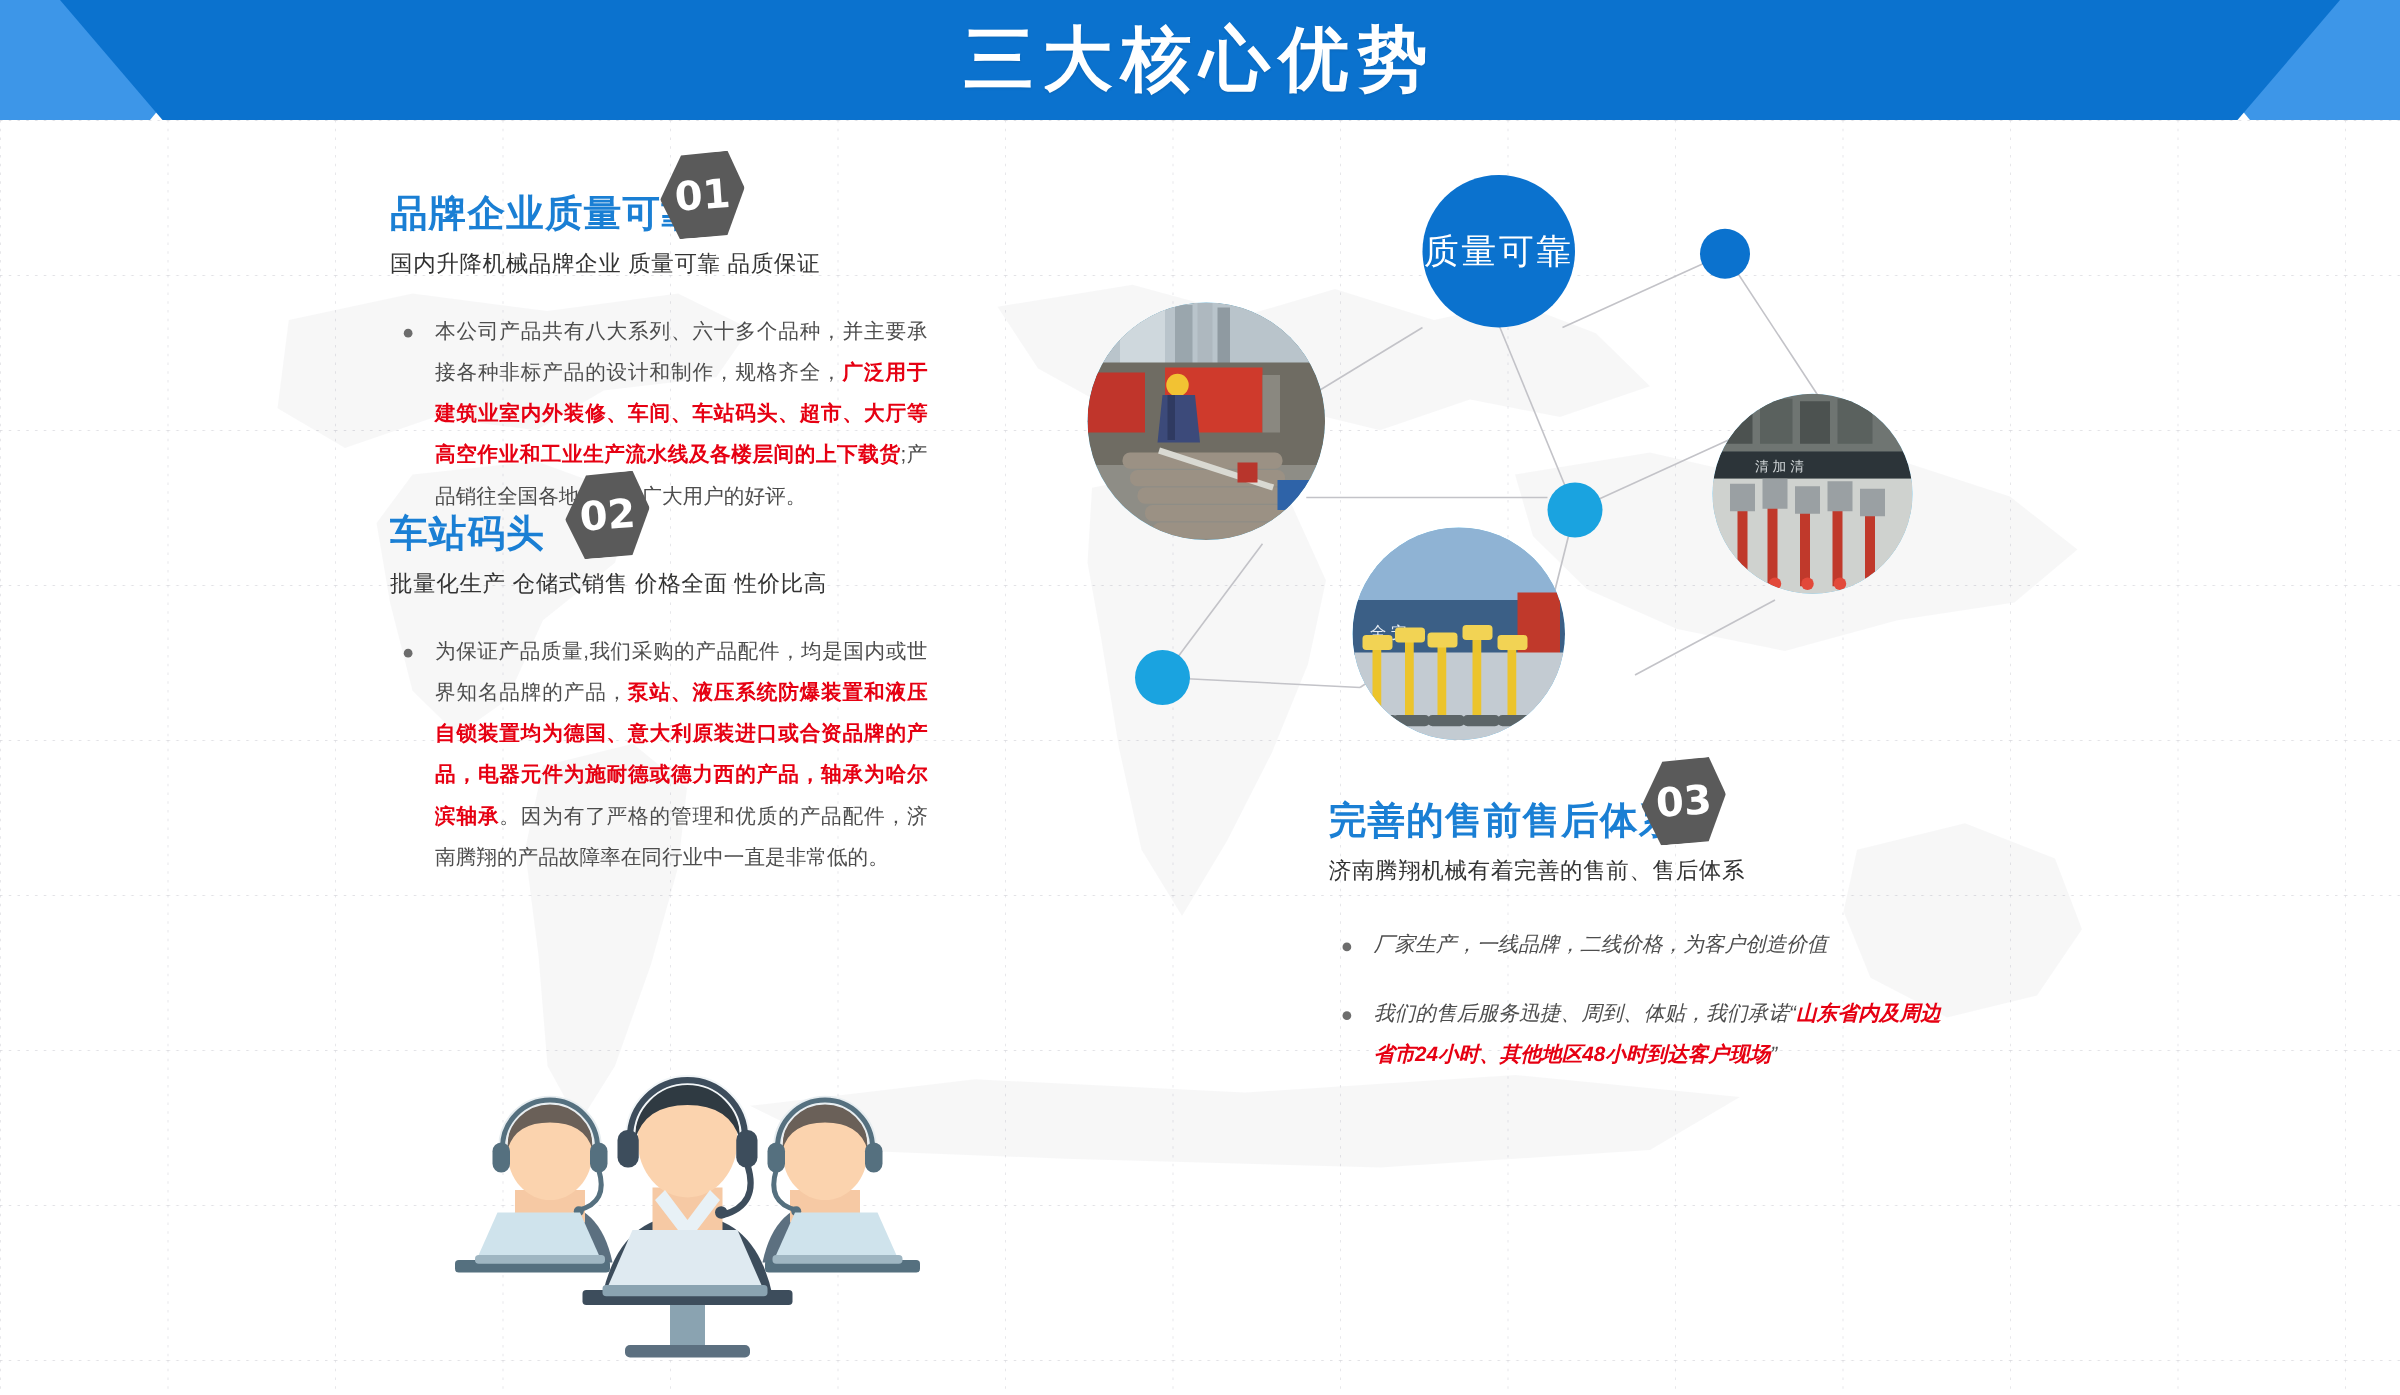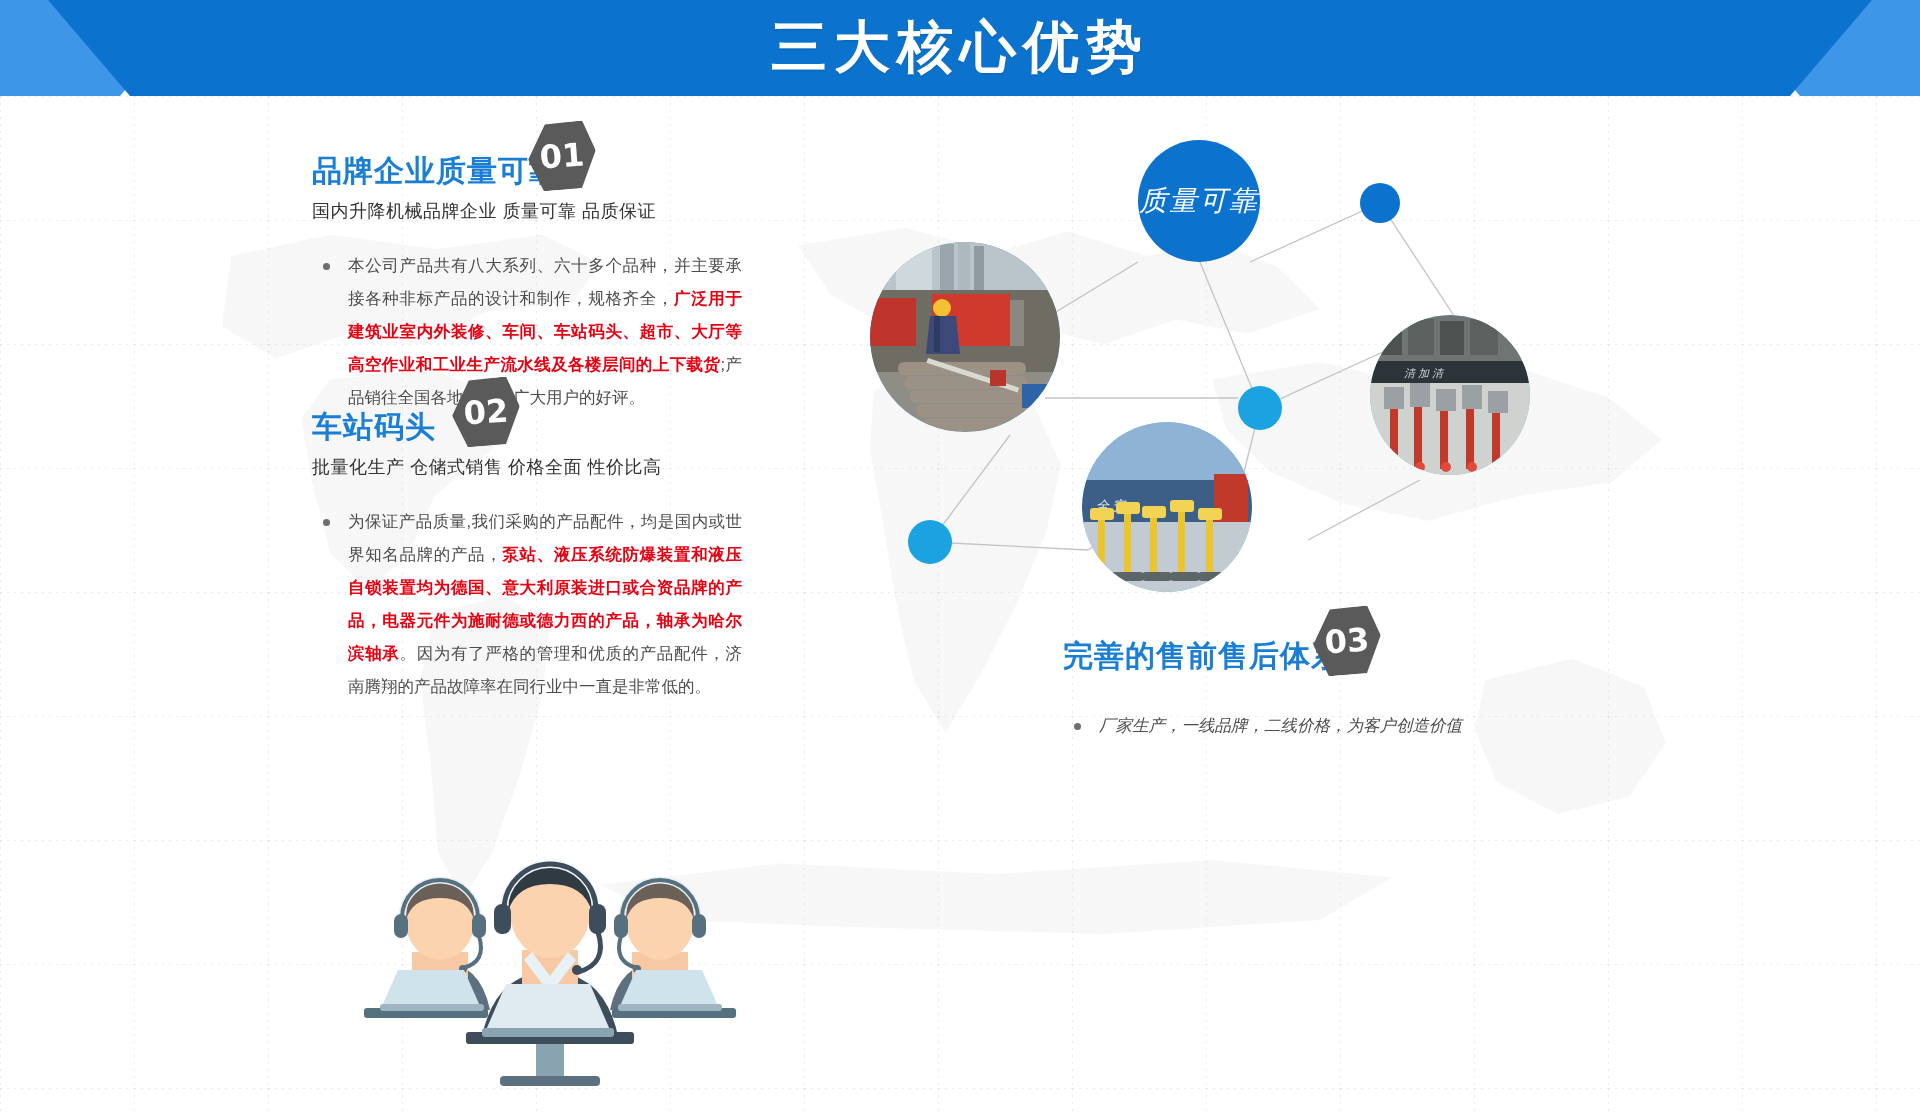--- a/index.html
+++ b/index.html
@@ -83,21 +83,21 @@
     content: "";
     position: absolute;
     left: 11px; top: 14px;
     width: 7px; height: 7px;
     border-radius: 50%;
     background: #6d6d6d;
   }
   .hl { color: #e60012; font-weight: bold; }
 
   
-  .network { position: absolute; font-style: italic; }
+  .network { position: absolute; }
   .circle-img {
     position: absolute;
     border-radius: 50%;
     overflow: hidden;
     background: #7dd3fc;
   }
   .node-blue {
     position: absolute;
     border-radius: 50%;
   }
@@ -171,23 +171,27 @@
         <span>为保证产品质量,我们采购的产品配件，均是国内或世界知名品牌的产品，</span><span class="hl">泵站、液压系统防爆装置和液压自锁装置均为德国、意大利原装进口或合资品牌的产品，电器元件为施耐德或德力西的产品，轴承为哈尔滨轴承</span><span>。因为有了严格的管理和优质的产品配件，济南腾翔的产品故障率在同行业中一直是非常低的。</span>
       </li>
     </ul>
   </div>
 
   <div class="block" style="left:1063px; top:625px; width:490px;">
     <div class="head-row">
       <div class="head-title">完善的售前售后体系</div>
       <div class="badge" style="left:250px; top:-18px;">03</div>
     </div>
+    <div class="sub-title">济南腾翔机械有着完善的售前、售后体系</div>
     <ul class="bullets" style="margin-top:32px;font-style:italic;">
       <li>
         <span>厂家生产，一线品牌，二线价格，为客户创造价值</span>
+      </li>
+      <li>
+        <span>我们的售后服务迅捷、周到、体贴，我们承诺“</span><span class="hl">山东省内及周边省市24小时、其他地区48小时到达客户现场</span><span>”</span>
       </li>
     </ul>
   </div>
 
   <div class="network" style="left:860px; top:150px; width:700px; height:470px;">
 
     <svg style="position:absolute; left:0; top:0; width:700px; height:470px;" viewBox="0 0 700 470">
       <g stroke="#c3c3c8" stroke-width="1.3" fill="none">
         <line x1="150" y1="190" x2="278" y2="112"></line>
         <line x1="390" y1="112" x2="520" y2="53"></line>

